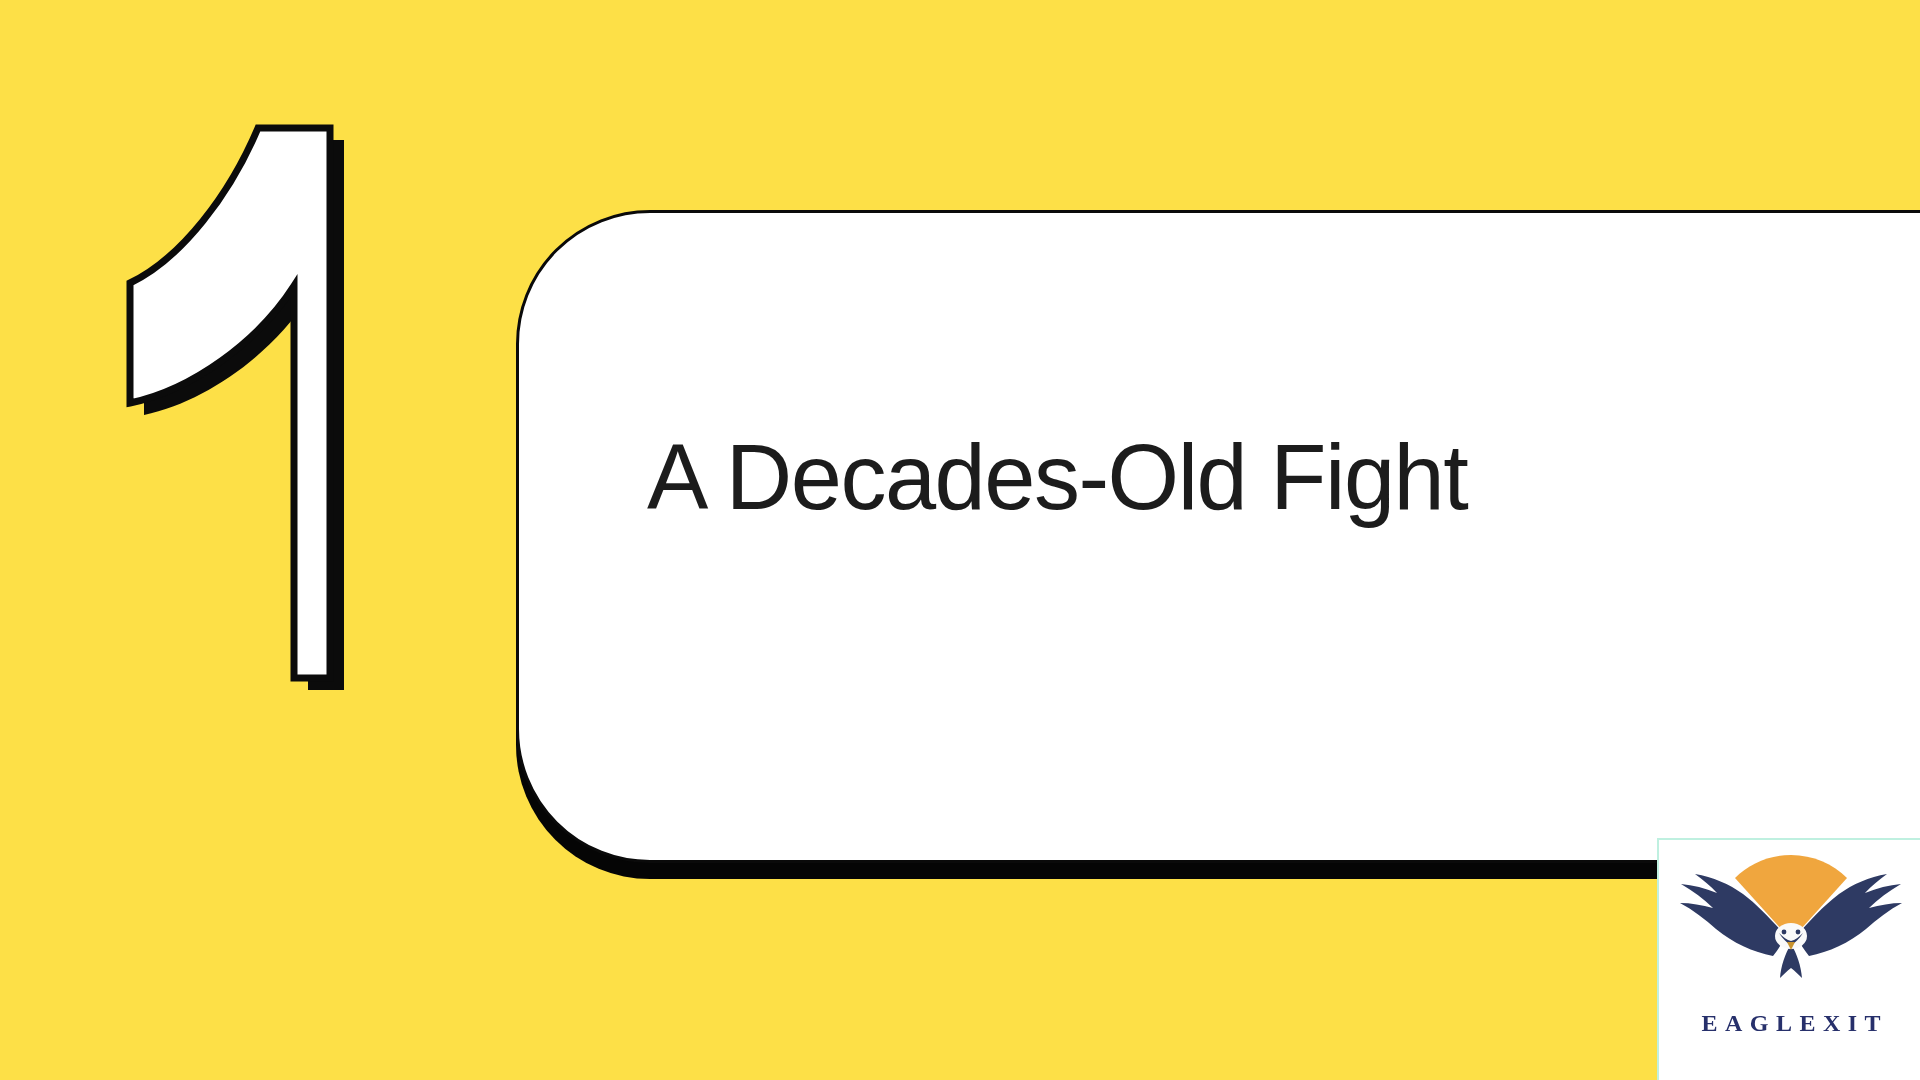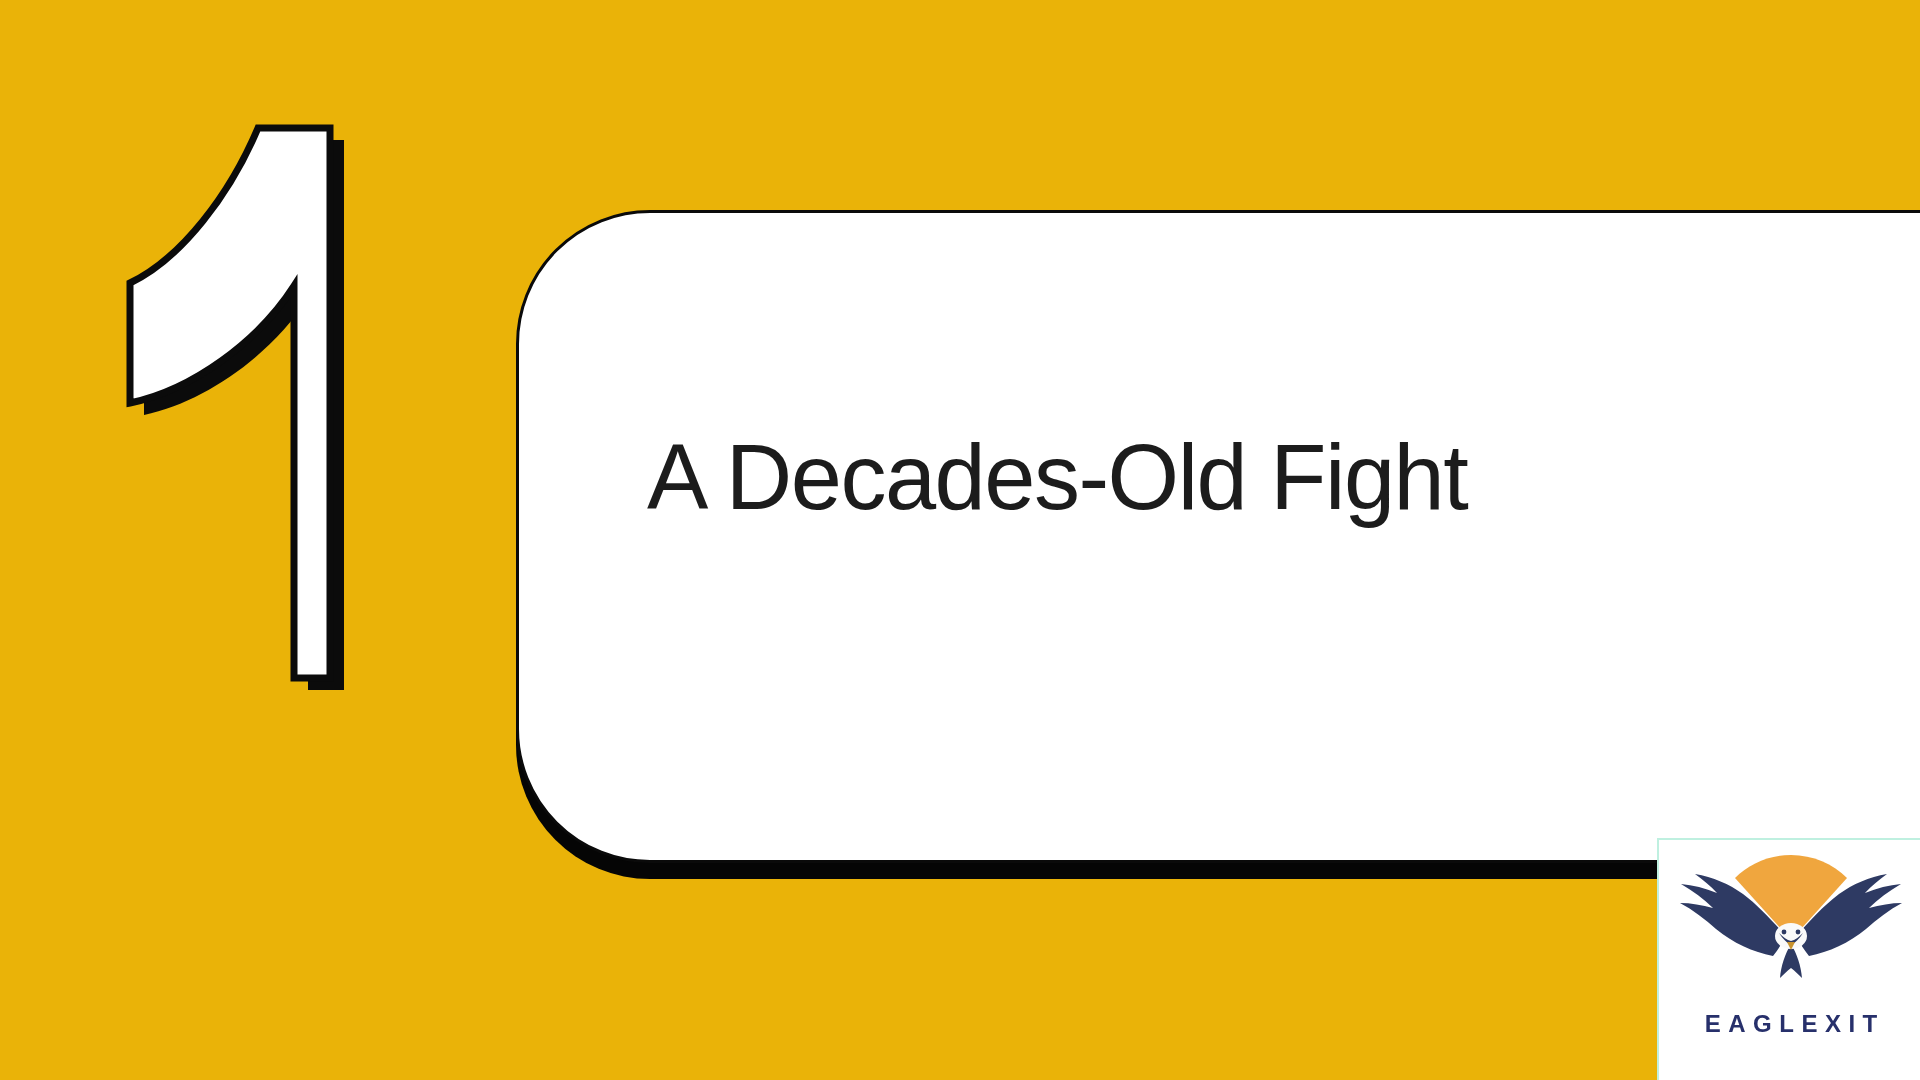--- a/index.html
+++ b/index.html
@@ -13,21 +13,21 @@
   body {
     font-family: "Liberation Sans", sans-serif;
     background: #06E5A3;
     position: relative;
   }
 
   
   .slide {
     position: absolute;
     inset: 0;
-    background: #eab308;
+    background: #fde047;
     overflow: hidden;
   }
 
   
   .step-number {
     position: absolute;
     left: 62px;
     top: 118px;
     width: 380px;
     height: 560px;
@@ -91,21 +91,21 @@
     display: flex;
     flex-direction: column;
     align-items: center;
     justify-content: flex-start;
     padding-top: 4px;
     overflow: hidden;
   }
   .logo-mark { width: 236px; height: 150px; display:block; }
   .logo-wordmark {
     margin-top: 16px;
-    font-family: Liberation Sans, sans-serif;
+    font-family: Liberation Serif, serif;
     font-size: 24px;
     font-weight: 600;
     letter-spacing: 7.5px;
     color: #27306B;
     text-indent: 7.5px;
     white-space: nowrap;
   }
 </style>
 </head>
 <body>

